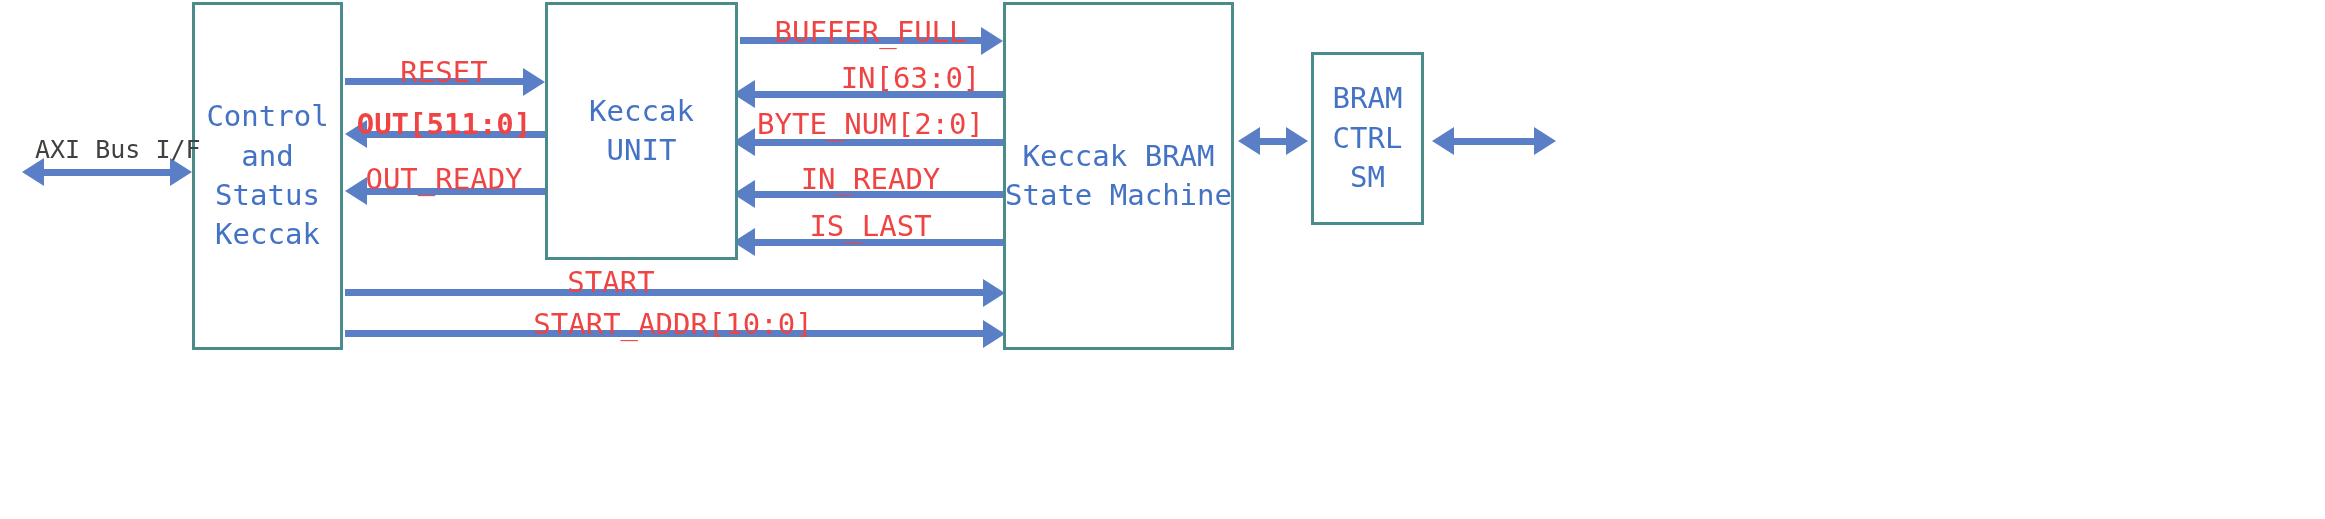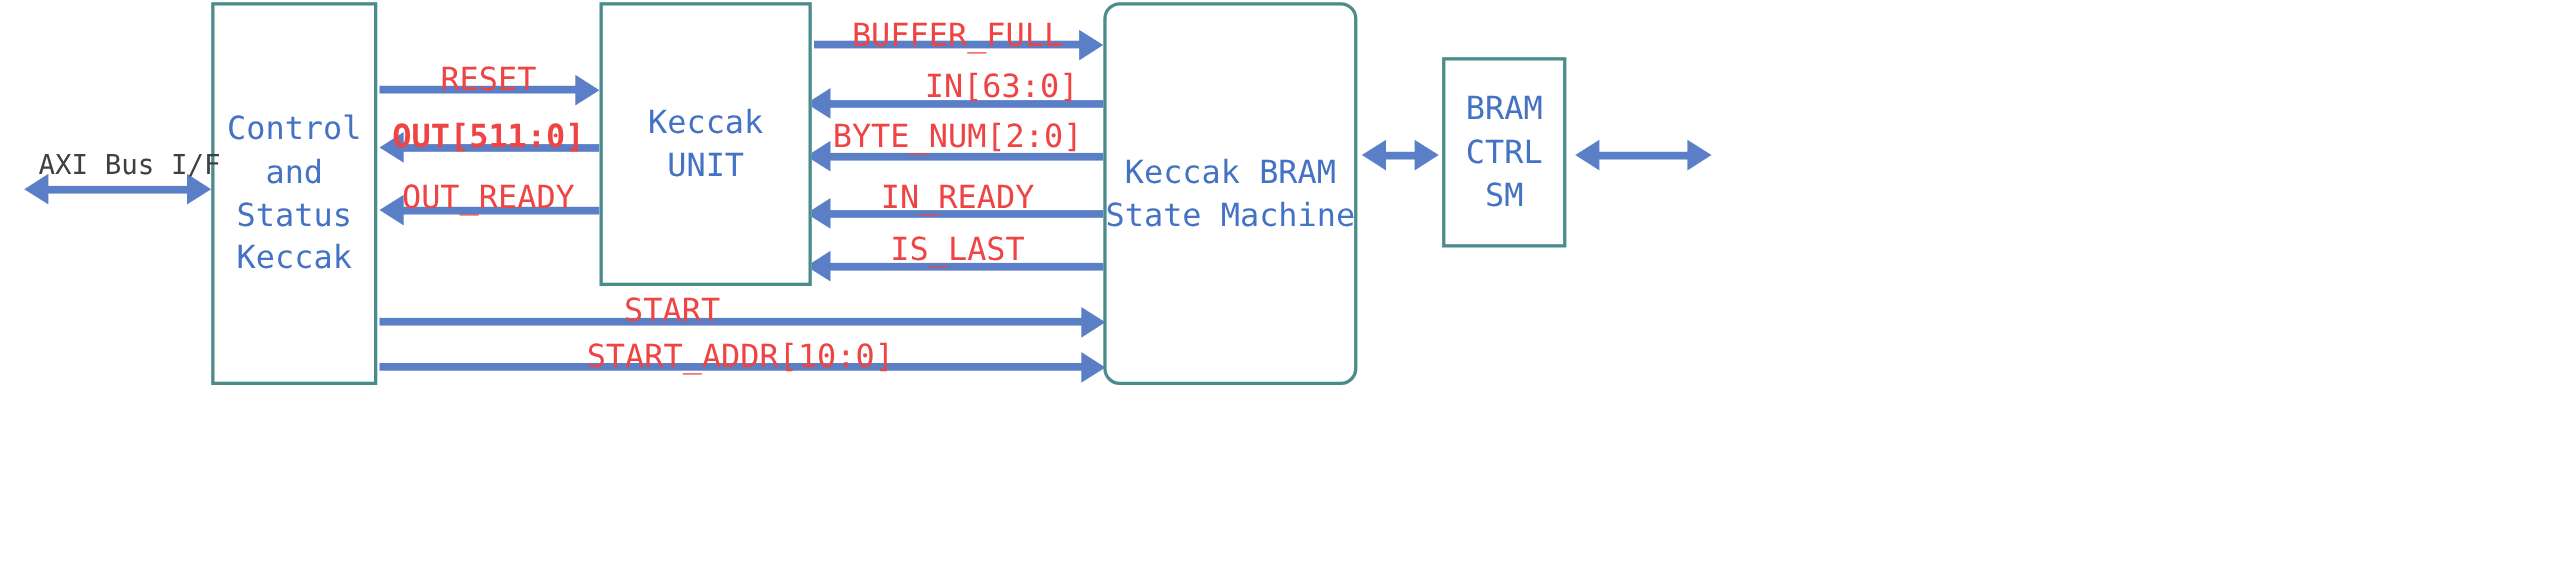--- a/index.html
+++ b/index.html
@@ -24,21 +24,21 @@
     color:#4472c4;
     font-family:"DejaVu Sans Mono", monospace;
     font-size:29px;
     line-height:1.36;
     text-align:center;
     white-space:pre;
     z-index:3;
   }
   #block-control{left:192px;top:2px;width:151px;height:348px;}
   #block-keccak {left:545px;top:2px;width:193px;height:258px;text-align:center;}
-  #block-bramsm {left:1003px;top:2px;width:231px;height:348px;border-radius:15px;}
+  #block-bramsm {left:1003px;top:2px;width:231px;height:348px;}
   #block-bramctrl{left:1311px;top:52px;width:113px;height:173px;}
 
   .block .ln{display:block;}
 
   
   .sig-label{
     position:absolute;
     color:#ef4444;
     font-family:"DejaVu Sans Mono", monospace;
     font-size:29px;

